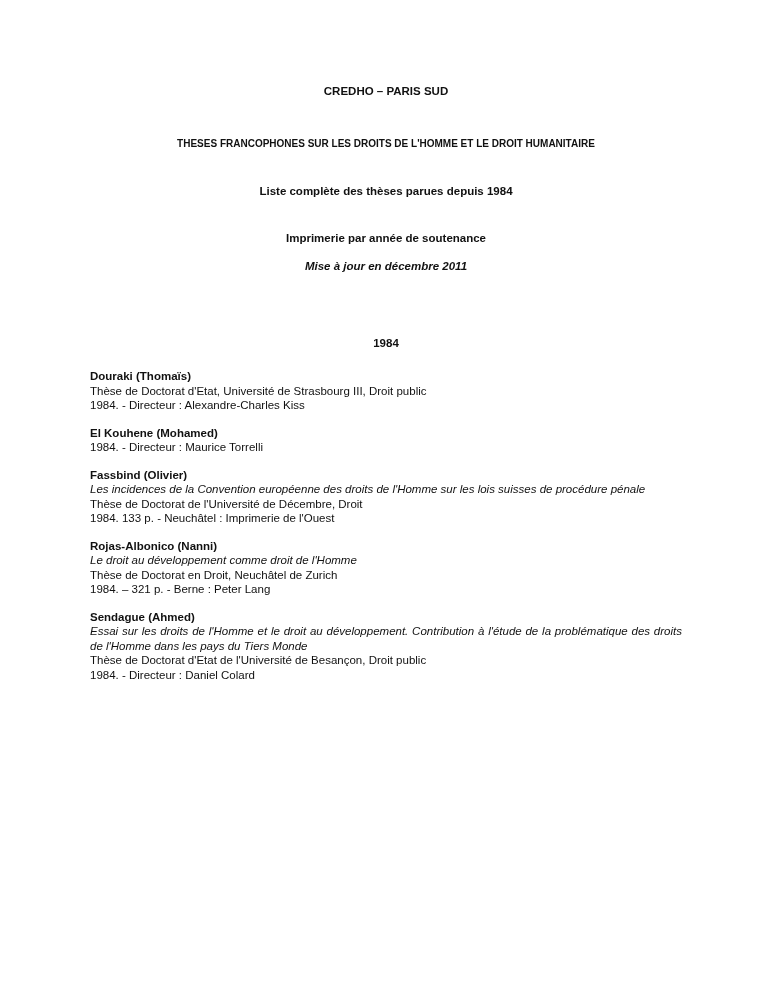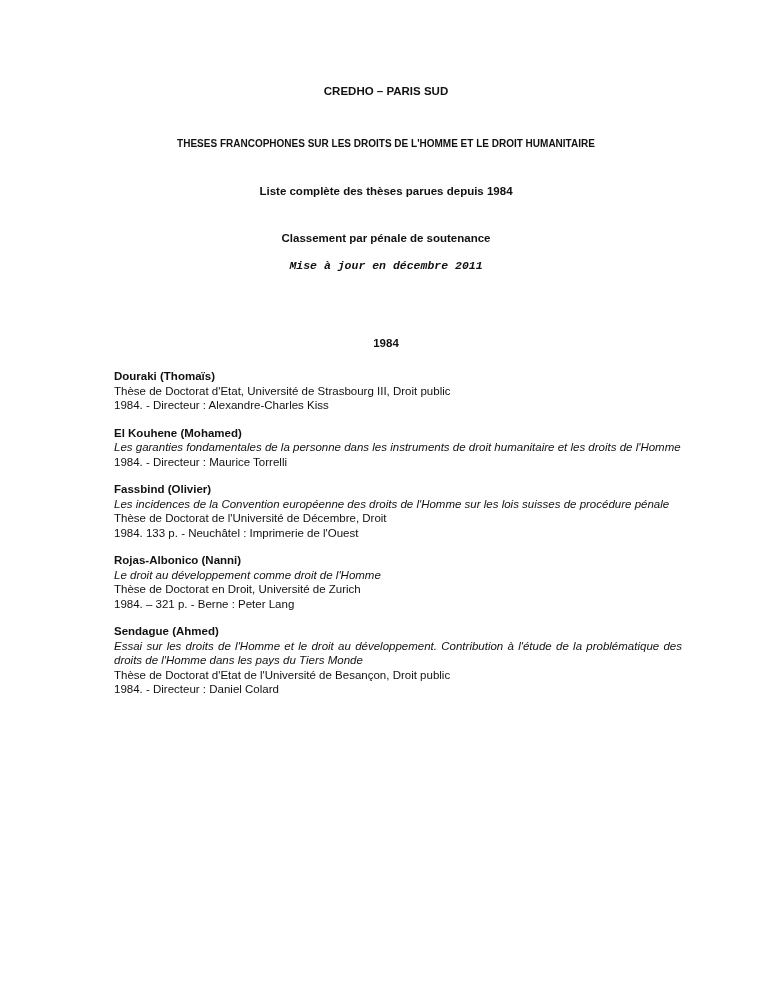--- a/index.html
+++ b/index.html
@@ -40,31 +40,29 @@
     font-weight: bold;
     font-size: 11.5px;
     line-height: 14px;
   }
   .update-note {
     margin-top: 14px;
     font-weight: bold;
     font-style: italic;
     font-size: 11.5px;
     line-height: 14px;
-    font-family: Liberation Mono, monospace;
   }
   .year-heading {
     margin-top: 63px;
     font-weight: bold;
     font-size: 11.5px;
     line-height: 14px;
   }
   .entries {
     margin-top: 19px;
-    margin-left: 24px;
   }
   .entry {
     margin-bottom: 13px;
     font-size: 11.5px;
     line-height: 14.5px;
   }
   .entry-author {
     font-weight: bold;
   }
   .entry-title {
@@ -94,51 +92,50 @@
 
 <div class="page">
   <div class="content">
 
     <div class="header-org center">CREDHO – PARIS SUD</div>
 
     <div class="doc-title center">THESES FRANCOPHONES SUR LES DROITS DE L'HOMME ET LE DROIT HUMANITAIRE</div>
 
     <div class="subtitle center">Liste complète des thèses parues depuis 1984</div>
 
-    <div class="subtitle center">Classement par pénale de soutenance</div>
+    <div class="subtitle center">Imprimerie par année de soutenance</div>
 
     <div class="update-note center">Mise à jour en décembre 2011</div>
 
     <div class="year-heading center">1984</div>
 
     <div class="entries">
 
       <div class="entry">
         <div class="entry-author">Douraki (Thomaïs)</div>
         <div class="entry-institution">Thèse de Doctorat d'Etat, Université de Strasbourg III, Droit public</div>
         <div class="entry-details">1984. - Directeur : Alexandre-Charles Kiss</div>
       </div>
 
       <div class="entry">
         <div class="entry-author">El Kouhene (Mohamed)</div>
-        <div class="entry-title">Les garanties fondamentales de la personne dans les instruments de droit humanitaire et les droits de l'Homme</div>
         <div class="entry-details">1984. - Directeur : Maurice Torrelli</div>
       </div>
 
       <div class="entry">
         <div class="entry-author">Fassbind (Olivier)</div>
         <div class="entry-title">Les incidences de la Convention européenne des droits de l'Homme sur les lois suisses de procédure pénale</div>
         <div class="entry-institution">Thèse de Doctorat de l'Université de Décembre, Droit</div>
         <div class="entry-details">1984. 133 p. - Neuchâtel : Imprimerie de l'Ouest</div>
       </div>
 
       <div class="entry">
         <div class="entry-author">Rojas-Albonico (Nanni)</div>
         <div class="entry-title">Le droit au développement comme droit de l'Homme</div>
-        <div class="entry-institution">Thèse de Doctorat en Droit, Université de Zurich</div>
+        <div class="entry-institution">Thèse de Doctorat en Droit, Neuchâtel de Zurich</div>
         <div class="entry-details">1984. – 321 p. - Berne : Peter Lang</div>
       </div>
 
       <div class="entry">
         <div class="entry-author">Sendague (Ahmed)</div>
         <div class="entry-title">Essai sur les droits de l'Homme et le droit au développement. Contribution à l'étude de la problématique des droits de l'Homme dans les pays du Tiers Monde</div>
         <div class="entry-institution">Thèse de Doctorat d'Etat de l'Université de Besançon, Droit public</div>
         <div class="entry-details">1984. - Directeur : Daniel Colard</div>
       </div>
 

